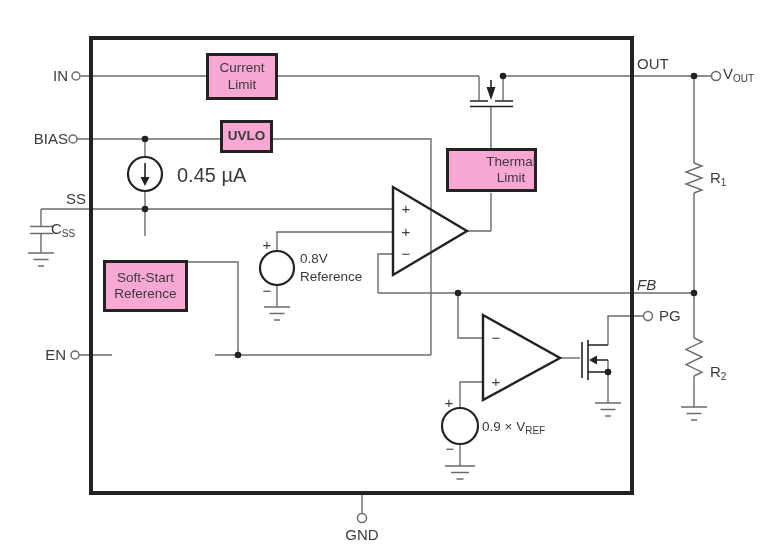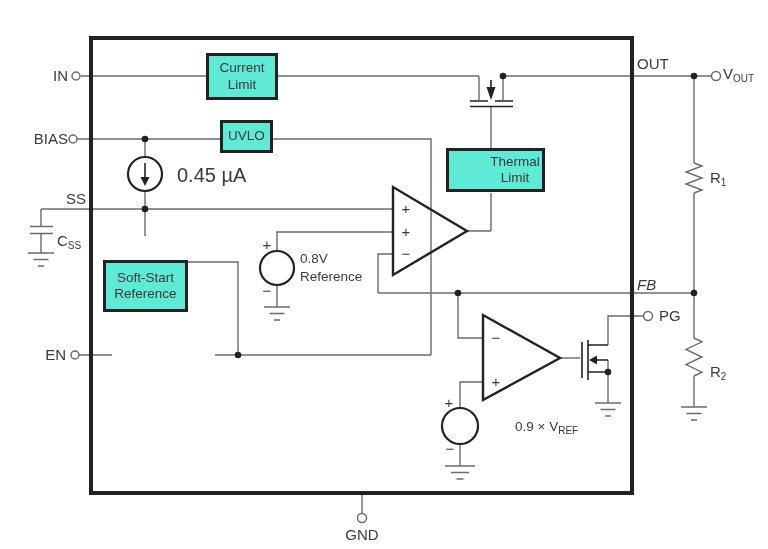--- a/index.html
+++ b/index.html
@@ -15,21 +15,21 @@
   .wire{stroke:var(--wire);stroke-width:1.4;fill:none;}
   .ink-thin{stroke:var(--ink);stroke-width:1.6;fill:none;}
   .fillink{fill:var(--ink);stroke:none;}
   .dot{fill:var(--ink);stroke:none;}
   .pin{fill:#fff;stroke:var(--wire);stroke-width:1.5;}
   .src{fill:#fff;stroke:var(--ink);stroke-width:2.2;}
   .outline{fill:none;stroke:var(--ink);stroke-width:4;}
   .tri{fill:none;stroke:var(--ink);stroke-width:2.4;stroke-linejoin:miter;}
 
   .block{
-    position:absolute; box-sizing:border-box; background:#5eead4;
+    position:absolute; box-sizing:border-box; background:#f9a8d4;
     border:3.5px solid var(--ink);
     display:flex; flex-direction:column; align-items:center; justify-content:center;
     font-size:13.5px; line-height:16.5px; color:var(--text); text-align:center;
   }
   .block.medium{border-width:2.5px;}
   .lbl{
     position:absolute; font-size:15px; line-height:16px; color:var(--text);
     white-space:nowrap;
   }
   .lbl.small{font-size:13.5px;}
@@ -146,57 +146,57 @@
       <circle class="pin" cx="716" cy="76" r="4.5"></circle>
       <circle class="pin" cx="648" cy="316" r="4.5"></circle>
       <circle class="pin" cx="362" cy="518" r="4.5"></circle>
     </g>
   </svg>
 
   <div class="block" style="left:206px;top:53px;width:72px;height:47px;">
     <span>Current</span>
     <span>Limit</span>
   </div>
-  <div class="block" style="left:220px;top:120px;width:53px;height:33px;">
+  <div class="block" style="left:220px;top:120px;width:53px;height:33px;font-weight:bold;">
     <span>UVLO</span>
   </div>
   <div class="block" style="left:103px;top:236px;width:85px;height:52px;margin-top:24px;">
     <span>Soft-Start</span>
     <span>Reference</span>
   </div>
-  <div class="block" style="left:446px;top:148px;width:99px;height:44px;padding-left:39px;">
+  <div class="block" style="left:446px;top:148px;width:91px;height:44px;padding-left:39px;">
     <span>Thermal</span>
     <span>Limit</span>
   </div>
 
   <div class="lbl ra" style="left:40px;top:68px;width:28px;">IN</div>
   <div class="lbl ra" style="left:28px;top:131px;width:40px;">BIAS</div>
   <div class="lbl ra" style="left:56px;top:191px;width:30px;">SS</div>
   <div class="lbl ra" style="left:36px;top:347px;width:30px;">EN</div>
   <div class="lbl" style="left:637px;top:56px;">OUT</div>
   <div class="lbl" style="left:637px;top:277px;font-style:italic;">FB</div>
   <div class="lbl" style="left:659px;top:308px;">PG</div>
   <div class="lbl" style="left:340px;top:527px;width:44px;text-align:center;">GND</div>
 
   <div class="lbl" style="left:723px;top:66px;">
     <span>V</span><sub>OUT</sub>
   </div>
-  <div class="lbl" style="left:57px;top:221px;margin-top:12px;">
+  <div class="lbl" style="left:51px;top:221px;">
     <span>C</span><sub>SS</sub>
   </div>
   <div class="lbl" style="left:710px;top:170px;">
     <span>R</span><sub>1</sub>
   </div>
   <div class="lbl" style="left:710px;top:364px;">
     <span>R</span><sub>2</sub>
   </div>
   <div class="lbl small" style="left:177px;top:167px;font-size:20px;">0.45 µA</div>
   <div class="lbl small" style="left:300px;top:251px;">0.8V</div>
   <div class="lbl small" style="left:300px;top:269px;">Reference</div>
-  <div class="lbl small" style="left:482px;top:419px;margin-left:33px;">
+  <div class="lbl small" style="left:482px;top:419px;">
     <span>0.9 × V</span><sub>REF</sub>
   </div>
 
   <span class="sign" style="left:406px;top:209px;">+</span>
   <span class="sign" style="left:406px;top:232px;">+</span>
   <span class="sign" style="left:406px;top:254px;">−</span>
   <span class="sign" style="left:496px;top:338px;">−</span>
   <span class="sign" style="left:496px;top:382px;">+</span>
   <span class="sign" style="left:267px;top:245px;">+</span>
   <span class="sign" style="left:267px;top:291px;">−</span>

